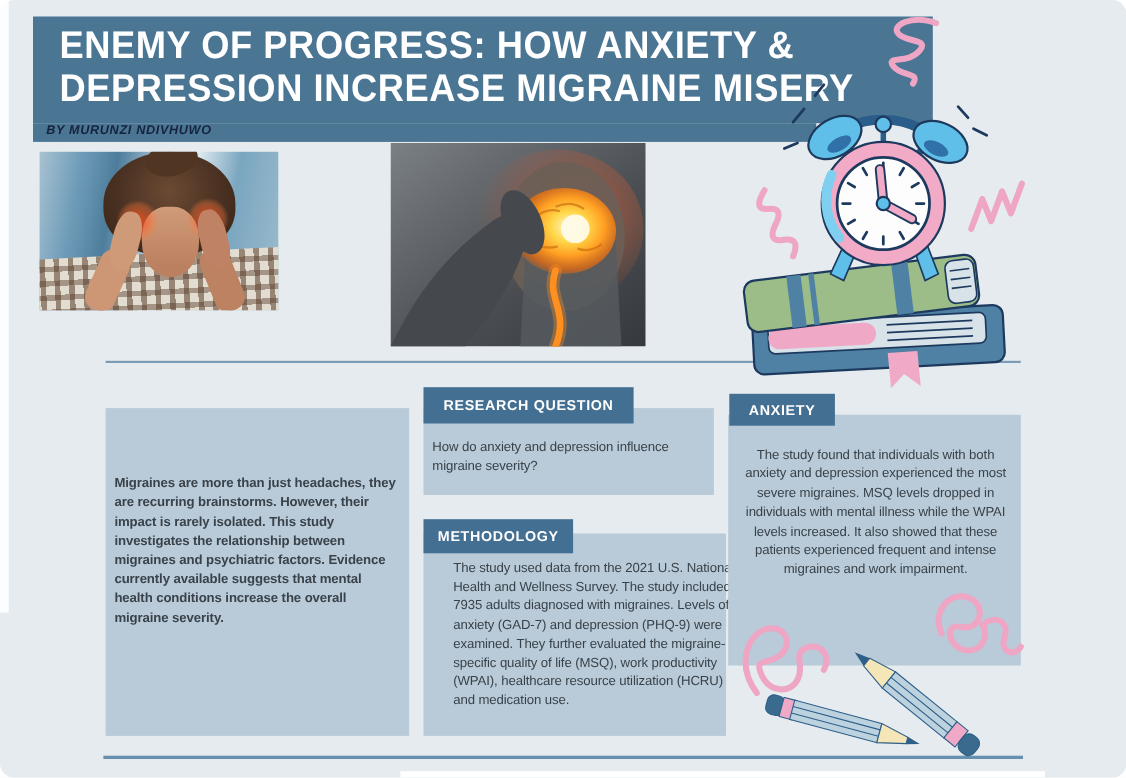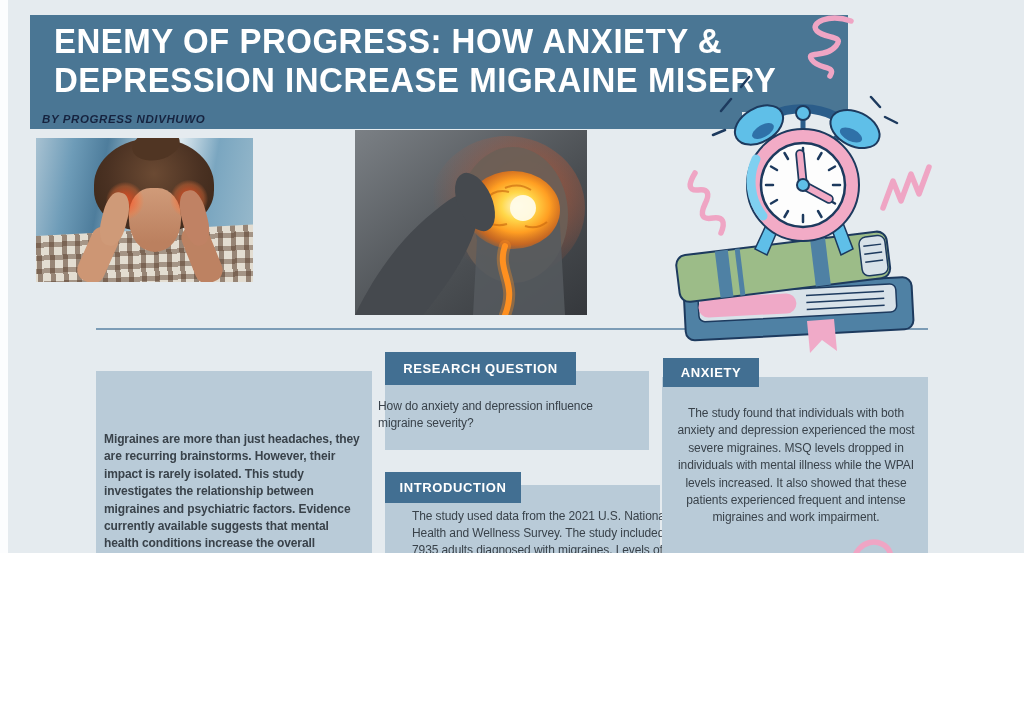--- a/index.html
+++ b/index.html
@@ -1,18 +1,18 @@
 <!DOCTYPE html>
 <html><head>
 <meta charset="utf-8">
 <style>
   html,body{margin:0;padding:0;background:#ffffff;}
   .canvas{
-    position:relative;width:1024px;height:553px;overflow:hidden;
-    background:#e5ebef;font-family:"Liberation Sans",sans-serif;
+    position:relative;width:1024px;height:707px;overflow:hidden;
+    background:#e5ebef;font-family:"Liberation Sans",sans-serif;border-radius:13px;
   }
   .abs{position:absolute;}
   
   .left-strip{left:0;top:0;width:8px;height:557px;background:#fcfdfe;}
   .banner{left:30px;top:15px;width:818px;height:97px;background:#4a7694;}
   .banner-title{
     position:absolute;left:24px;top:6px;color:#ffffff;font-weight:bold;
     font-size:33px;line-height:37px;letter-spacing:0.5px;white-space:nowrap;
     transform:scaleY(1.06);transform-origin:top left;
   }
@@ -53,40 +53,40 @@
   .box-meth{left:385px;top:485px;width:275px;height:184px;}
   .box-results{left:662px;top:377px;width:266px;height:228px;}
   .sec-tab{background:#426f92;color:#ffffff;font-weight:bold;font-size:13px;letter-spacing:0.6px;
     display:flex;align-items:center;justify-content:center;white-space:nowrap;}
   .tab-intro{left:96px;top:352px;width:140px;height:33px;}
   .tab-rq{left:385px;top:352px;width:191px;height:33px;text-align:right;}
   .tab-meth{left:385px;top:472px;width:136px;height:31px;}
   .tab-results{left:663px;top:358px;width:96px;height:29px;}
   .sec-body{color:#39424a;font-size:12px;line-height:17.4px;letter-spacing:-0.1px;}
   .txt-intro{left:104px;top:431px;width:258px;font-weight:bold;}
-  .txt-rq{left:378px;top:398px;width:250px;}
+  .txt-rq{left:393px;top:398px;width:250px;}
   .txt-meth{left:412px;top:508px;width:261px;line-height:17.2px;}
   .txt-results{left:670px;top:405px;width:252px;text-align:center;}
   svg{display:block;}
 </style>
 </head>
 <body>
 
 <div class="canvas">
 
   <div class="abs left-strip"></div>
 
   <div class="abs banner">
     <div class="banner-title">
       <div>ENEMY OF PROGRESS: HOW ANXIETY &amp;</div>
       <div>DEPRESSION INCREASE MIGRAINE MISERY</div>
     </div>
   </div>
   <div class="abs byline-bar">
-    <div class="byline-text">BY PROGRESS NDIVHUWO</div>
+    <div class="byline-text">BY MURUNZI NDIVHUWO</div>
   </div>
 
   <div class="abs photo1">
     <div class="p1-shirt"></div>
     <div class="p1-armL"></div>
     <div class="p1-armR"></div>
     <div class="p1-hair"></div>
     <div class="p1-bun"></div>
     <div class="p1-face"></div>
     <div class="p1-glow p1-glowL"></div>
@@ -134,21 +134,21 @@
   <div class="abs sec-body txt-intro">Migraines are more than just headaches, they are recurring brainstorms. However, their impact is rarely isolated. This study investigates the relationship between migraines and psychiatric factors. Evidence currently available suggests that mental health conditions increase the overall migraine severity.</div>
 
   <div class="abs sec-box box-rq"></div>
   <div class="abs sec-tab tab-rq">
     <span>RESEARCH QUESTION</span>
   </div>
   <div class="abs sec-body txt-rq">How do anxiety and depression influence migraine severity?</div>
 
   <div class="abs sec-box box-meth"></div>
   <div class="abs sec-tab tab-meth">
-    <span>INTRODUCTION</span>
+    <span>METHODOLOGY</span>
   </div>
   <div class="abs sec-body txt-meth">The study used data from the 2021 U.S. National Health and Wellness Survey. The study included 7935 adults diagnosed with migraines. Levels of anxiety (GAD-7) and depression (PHQ-9) were examined. They further evaluated the migraine-specific quality of life (MSQ), work productivity (WPAI), healthcare resource utilization (HCRU) and medication use.</div>
 
   <div class="abs sec-box box-results"></div>
   <div class="abs sec-tab tab-results">
     <span>ANXIETY</span>
   </div>
   <div class="abs sec-body txt-results">The study found that individuals with both anxiety and depression experienced the most severe migraines. MSQ levels dropped in individuals with mental illness while the WPAI levels increased. It also showed that these patients experienced frequent and intense migraines and work impairment.</div>
 
   <div class="abs next-section"></div>

